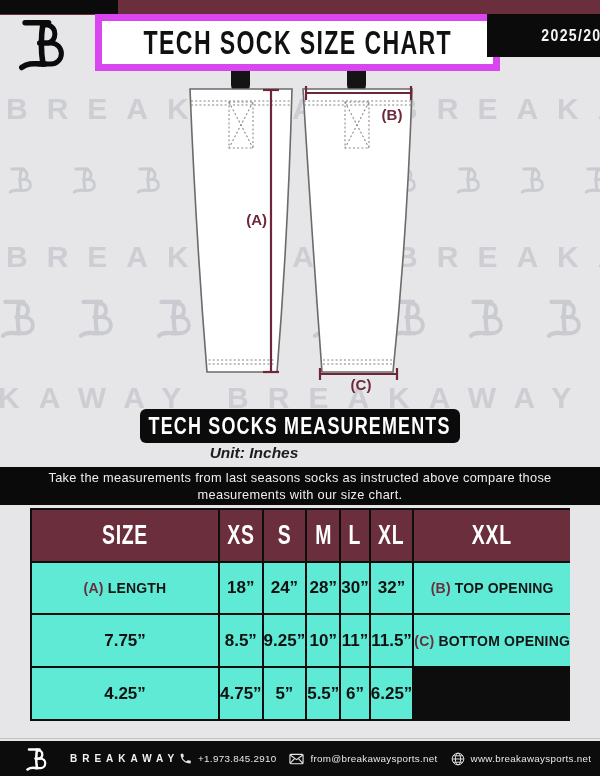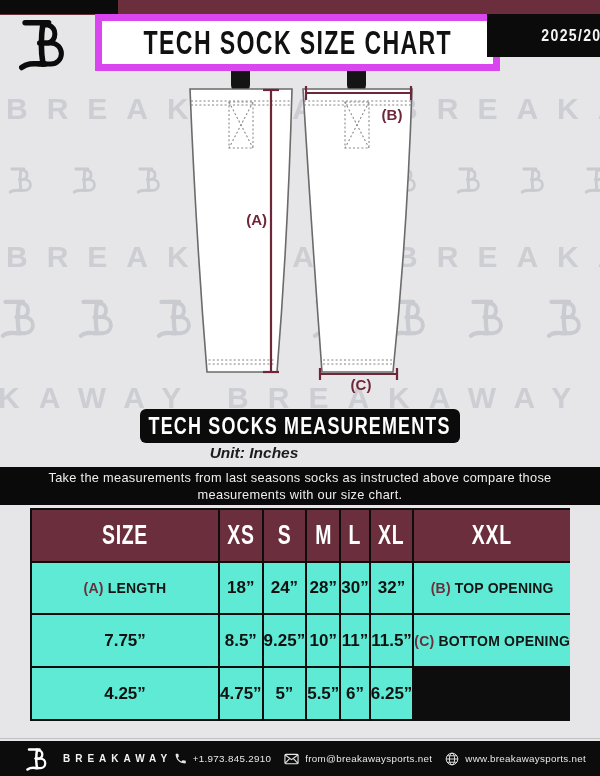--- a/index.html
+++ b/index.html
@@ -51,21 +51,21 @@
                        display:inline-block;transform:scaleX(.72);white-space:nowrap;}
   .size-table .td{background:#5eead4;display:flex;align-items:center;justify-content:center;}
   .rowlabel{font-size:14px;font-weight:700;color:#151515;letter-spacing:.2px;white-space:nowrap;}
   .rowlabel .pref{color:#6b2e3d;margin-right:4px;}
   .val{font-size:17px;font-weight:700;color:#111;}
 
   
   .pre-footer-line{position:absolute;left:0;top:738px;width:600px;height:1px;background:#c2c2c4;}
   .footer{position:absolute;left:0;top:741px;width:600px;height:35px;background:#0c0c0c;
           display:flex;align-items:center;z-index:3;}
-  .f-brand{display:flex;align-items:center;gap:15px;margin-left:26px;color:#ffffff;}
+  .f-brand{display:flex;align-items:center;gap:22px;margin-left:26px;color:#ffffff;}
   .f-brand .letters{font-size:10px;font-weight:700;letter-spacing:5px;color:#f2f2f2;}
   .f-contacts{margin-left:auto;margin-right:14px;display:flex;align-items:center;gap:13px;}
   .f-item{display:flex;align-items:center;gap:6px;color:#e8e8e8;font-size:9.8px;letter-spacing:.3px;}
   .f-item svg{color:#e8e8e8;}
 </style>
 </head>
 <body>
 
 <svg width="0" height="0" style="position:absolute">
   <defs>

